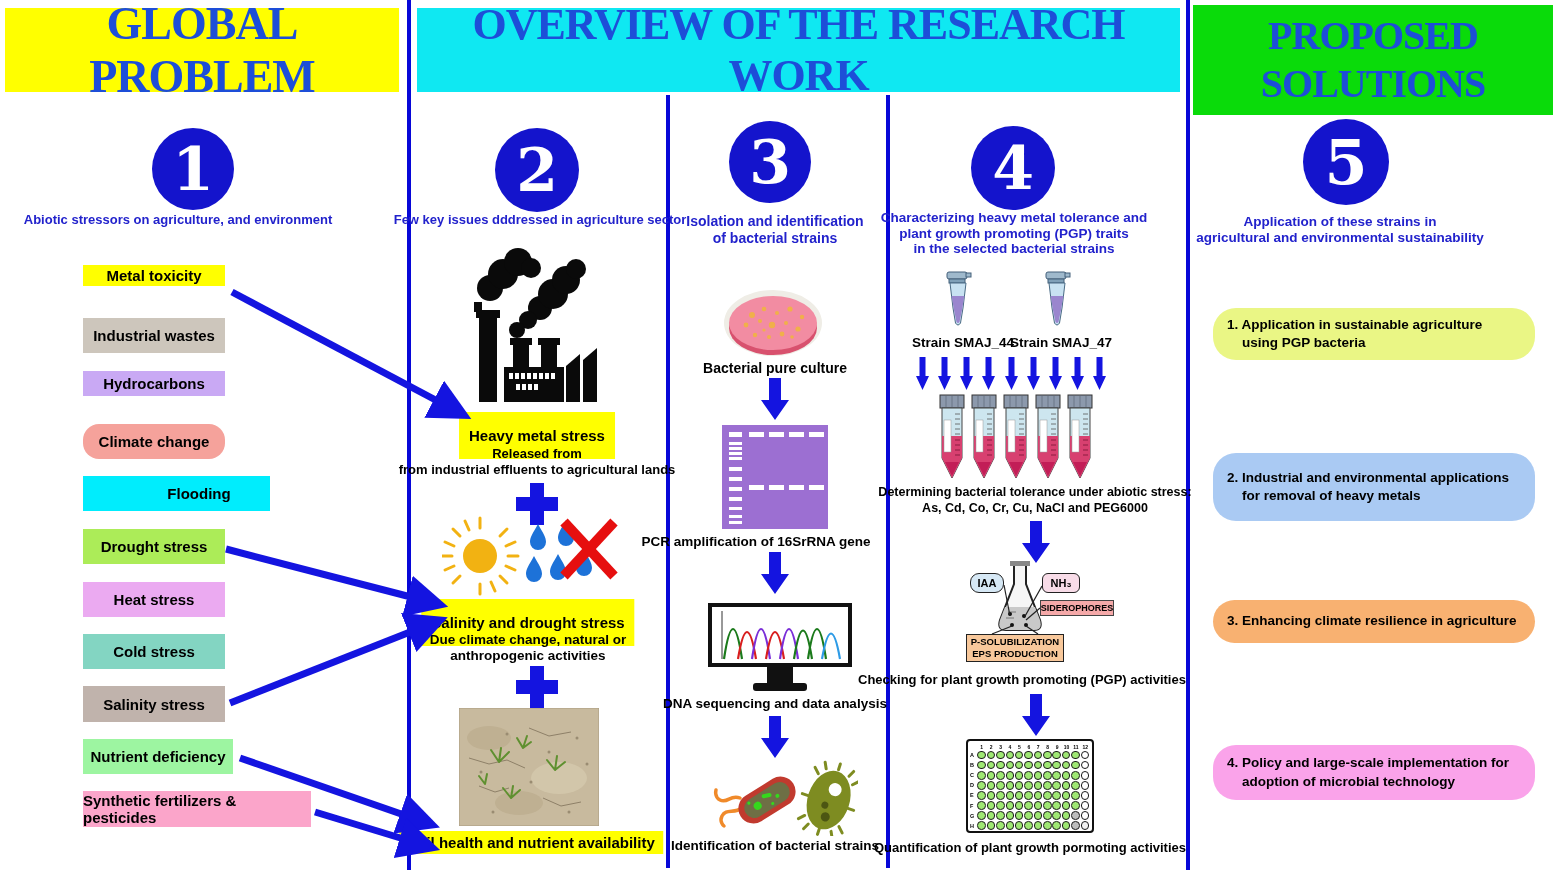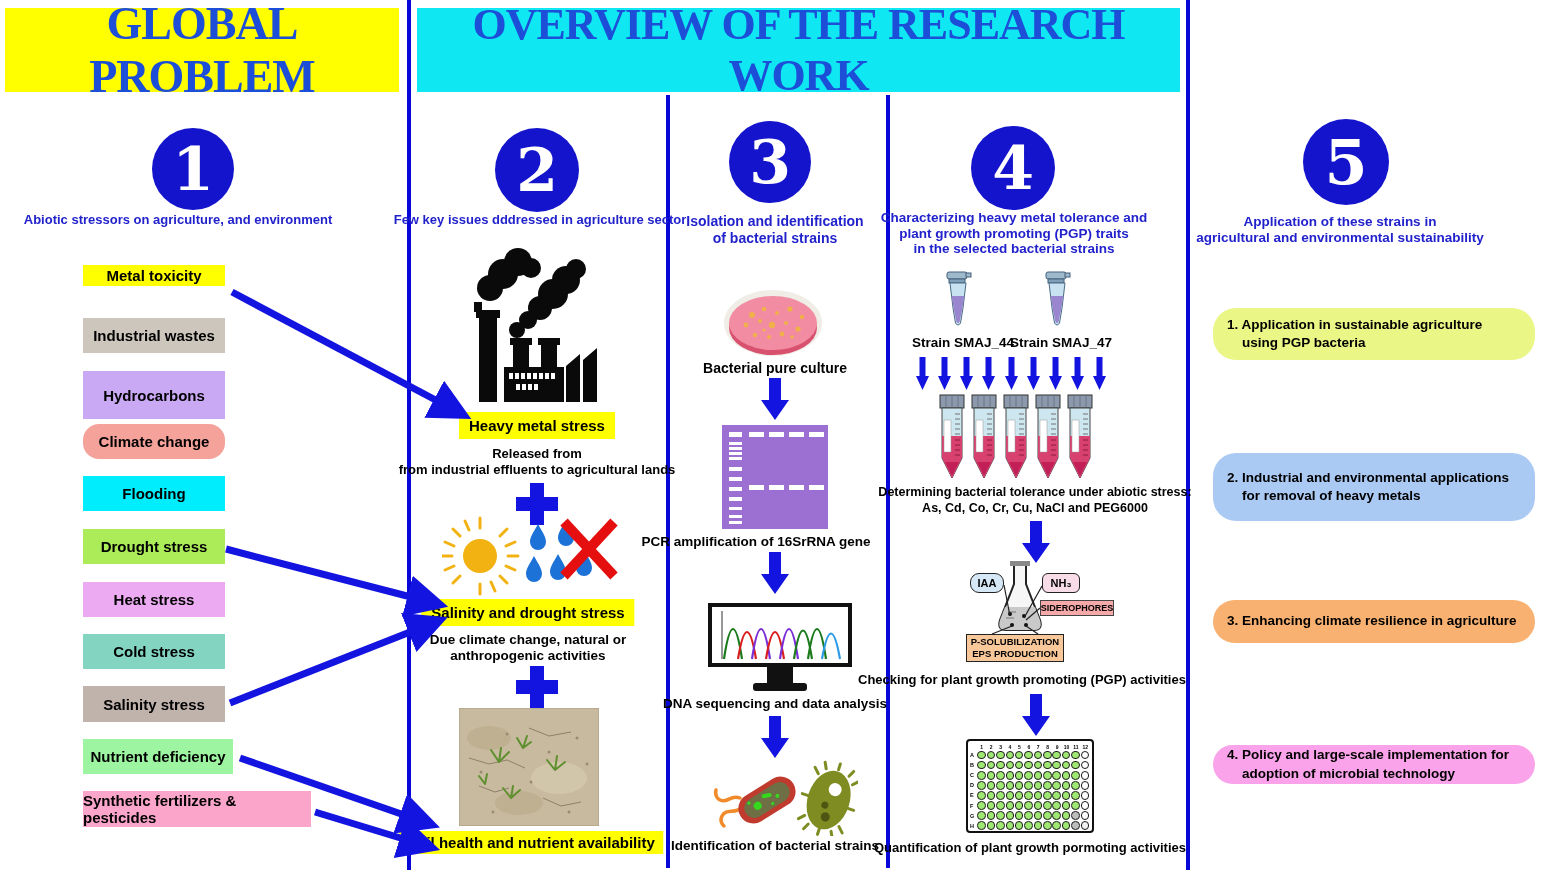--- a/index.html
+++ b/index.html
@@ -6,21 +6,21 @@
   #stage{position:relative;width:1560px;height:878px;background:#ffffff;overflow:hidden;
          font-family:"Liberation Sans",sans-serif;font-weight:bold;color:#000;}
   .hdr{position:absolute;display:flex;align-items:center;justify-content:center;
        font-family:"Liberation Serif",serif;font-weight:700;color:#1d4ed8;letter-spacing:-1px;text-align:center;}
   .vline{position:absolute;width:4px;background:#0707D8;}
   .circle{position:absolute;border-radius:50%;background:#1414CC;color:#fff;display:flex;align-items:center;justify-content:center;
           font-family:"DejaVu Serif",serif;font-weight:700;}
   .cap{position:absolute;transform:translateX(-50%);text-align:center;white-space:pre;color:#2222CC;font-weight:bold;}
   .ctr{position:absolute;transform:translateX(-50%);text-align:center;white-space:pre;font-weight:bold;}
   .box{position:absolute;display:flex;align-items:center;justify-content:center;font-size:15px;font-weight:bold;}
-  .ylabel{background:#FFFF00;padding:5px 10px;font-size:15px;}
+  .ylabel{background:#FFFF00;padding:15px 10px;font-size:15px;}
   .sol{position:absolute;left:1213px;width:322px;display:flex;align-items:center;
        font-size:13.5px;font-weight:bold;padding-left:14px;box-sizing:border-box;white-space:pre;line-height:1.35;border-radius:23px;}
   .plus{position:absolute;width:42px;height:42px;}
   .plus::before{content:"";position:absolute;left:14px;top:0;width:14px;height:42px;background:#1414E0;}
   .plus::after{content:"";position:absolute;left:0;top:14px;width:42px;height:14px;background:#1414E0;}
   svg{display:block;}
   .abs{position:absolute;}
   
   .plate{position:absolute;left:966px;top:739px;width:128px;height:94px;background:#fff;border:2px solid #111;
          border-radius:4px;box-sizing:border-box;padding:1px 2px;}
@@ -40,42 +40,44 @@
 
 <div id="stage">
 
   <div class="vline" style="left:407px;top:0;height:870px"></div>
   <div class="vline" style="left:666px;top:95px;height:773px"></div>
   <div class="vline" style="left:886px;top:95px;height:773px"></div>
   <div class="vline" style="left:1186px;top:0;height:870px"></div>
 
   <div class="hdr" style="left:5px;top:8px;width:394px;height:84px;background:#FFFF00;font-size:46px;">GLOBAL PROBLEM</div>
   <div class="hdr" style="left:417px;top:8px;width:763px;height:84px;background:#0FE8F2;font-size:44px;">OVERVIEW OF THE RESEARCH WORK</div>
+  <div class="hdr" style="left:1193px;top:5px;width:360px;height:110px;background:#0ADB0A;font-size:40px;line-height:1.2;white-space:pre;">PROPOSED
+SOLUTIONS</div>
 
   <div class="circle" style="left:152px;top:128px;width:82px;height:82px;font-size:60px;">1</div>
   <div class="circle" style="left:495px;top:128px;width:84px;height:84px;font-size:60px;">2</div>
   <div class="circle" style="left:729px;top:121px;width:82px;height:82px;font-size:60px;">3</div>
   <div class="circle" style="left:971px;top:126px;width:84px;height:84px;font-size:60px;">4</div>
   <div class="circle" style="left:1303px;top:119px;width:86px;height:86px;font-size:62px;">5</div>
 
   <div class="cap" style="left:178px;top:212px;font-size:13px;">Abiotic stressors on agriculture, and environment</div>
   <div class="cap" style="left:540px;top:212px;font-size:13px;">Few key issues dddressed in agriculture sector</div>
   <div class="cap" style="left:1014px;top:210px;font-size:13.5px;line-height:1.15;">Characterizing heavy metal tolerance and
 plant growth promoting (PGP) traits
 in the selected bacterial strains</div>
   <div class="cap" style="left:775px;top:213px;font-size:14px;line-height:1.2;">Isolation and identification
 of bacterial strains</div>
   <div class="cap" style="left:1340px;top:214px;font-size:13.5px;line-height:1.2;">Application of these strains in
 agricultural and environmental sustainability</div>
 
   <div class="box" style="left: 83px; top: 265px; width: 142px; height: 21px; background: rgb(255, 255, 0);">Metal toxicity</div>
   <div class="box" style="left: 83px; top: 318px; width: 142px; height: 35px; background: rgb(205, 198, 188);">Industrial wastes</div>
-  <div class="box" style="left: 83px; top: 371px; width: 142px; height: 48px; background: rgb(201, 169, 244);">Hydrocarbons</div>
+  <div class="box" style="left: 83px; top: 371px; width: 142px; height: 25px; background: rgb(201, 169, 244);">Hydrocarbons</div>
   <div class="box" style="left: 83px; top: 424px; width: 142px; height: 35px; background: rgb(245, 162, 155); border-radius: 16px;">Climate change</div>
-  <div class="box" style="left: 83px; top: 476px; width: 142px; height: 35px; background: rgb(0, 237, 253);">Flooding</div>
+  <div class="box" style="left: 83px; top: 476px; width: 142px; height: 35px; background: rgb(0, 237, 253); padding-left: 45px;">Flooding</div>
   <div class="box" style="left: 83px; top: 529px; width: 142px; height: 35px; background: rgb(172, 236, 88);">Drought stress</div>
   <div class="box" style="left: 83px; top: 582px; width: 142px; height: 35px; background: rgb(235, 170, 241);">Heat stress</div>
   <div class="box" style="left: 83px; top: 634px; width: 142px; height: 35px; background: rgb(131, 213, 194);">Cold stress</div>
   <div class="box" style="left: 83px; top: 686px; width: 142px; height: 36px; background: rgb(192, 179, 172);">Salinity stress</div>
   <div class="box" style="left: 83px; top: 739px; width: 150px; height: 35px; background: rgb(157, 245, 161);">Nutrient deficiency</div>
   <div class="box" style="left: 83px; top: 791px; width: 228px; height: 36px; background: rgb(251, 165, 202);">Synthetic fertilizers &amp; pesticides</div>
 
   <svg class="abs" style="left:460px;top:242px;" width="150" height="164" viewBox="0 0 150 164">
     <g fill="#0a0a0a">
       <circle cx="30" cy="46" r="13"></circle>
@@ -646,21 +648,21 @@
       </div>
     </div>
 
   <div class="ctr" style="left:1030px;top:840px;font-size:13px;">Quantification of plant growth pormoting activities</div>
 
   <div class="sol" style="top: 308px; height: 52px; background: rgb(234, 246, 133);">1. Application in sustainable agriculture
     using PGP bacteria</div>
   <div class="sol" style="top: 453px; height: 68px; background: rgb(170, 202, 243);">2. Industrial and environmental applications
     for removal of heavy metals</div>
   <div class="sol" style="top: 600px; height: 43px; background: rgb(248, 177, 113);">3. Enhancing climate resilience in agriculture</div>
-  <div class="sol" style="top: 745px; height: 39px; background: rgb(250, 163, 234);">4. Policy and large-scale implementation for
+  <div class="sol" style="top: 745px; height: 55px; background: rgb(250, 163, 234);">4. Policy and large-scale implementation for
     adoption of microbial technology</div>
 
   <svg class="abs" style="left:0;top:0;pointer-events:none;" width="1560" height="878" viewBox="0 0 1560 878">
     <defs>
       <marker id="ah" markerWidth="7" markerHeight="7" refX="4.5" refY="3" orient="auto">
         <polygon points="0,0 6,3 0,6" fill="#1414E0"></polygon>
       </marker>
     </defs>
     <g stroke="#1414E0" stroke-width="7" fill="none" marker-end="url(#ah)">
       <line x1="232" y1="292" x2="462" y2="414"></line>

